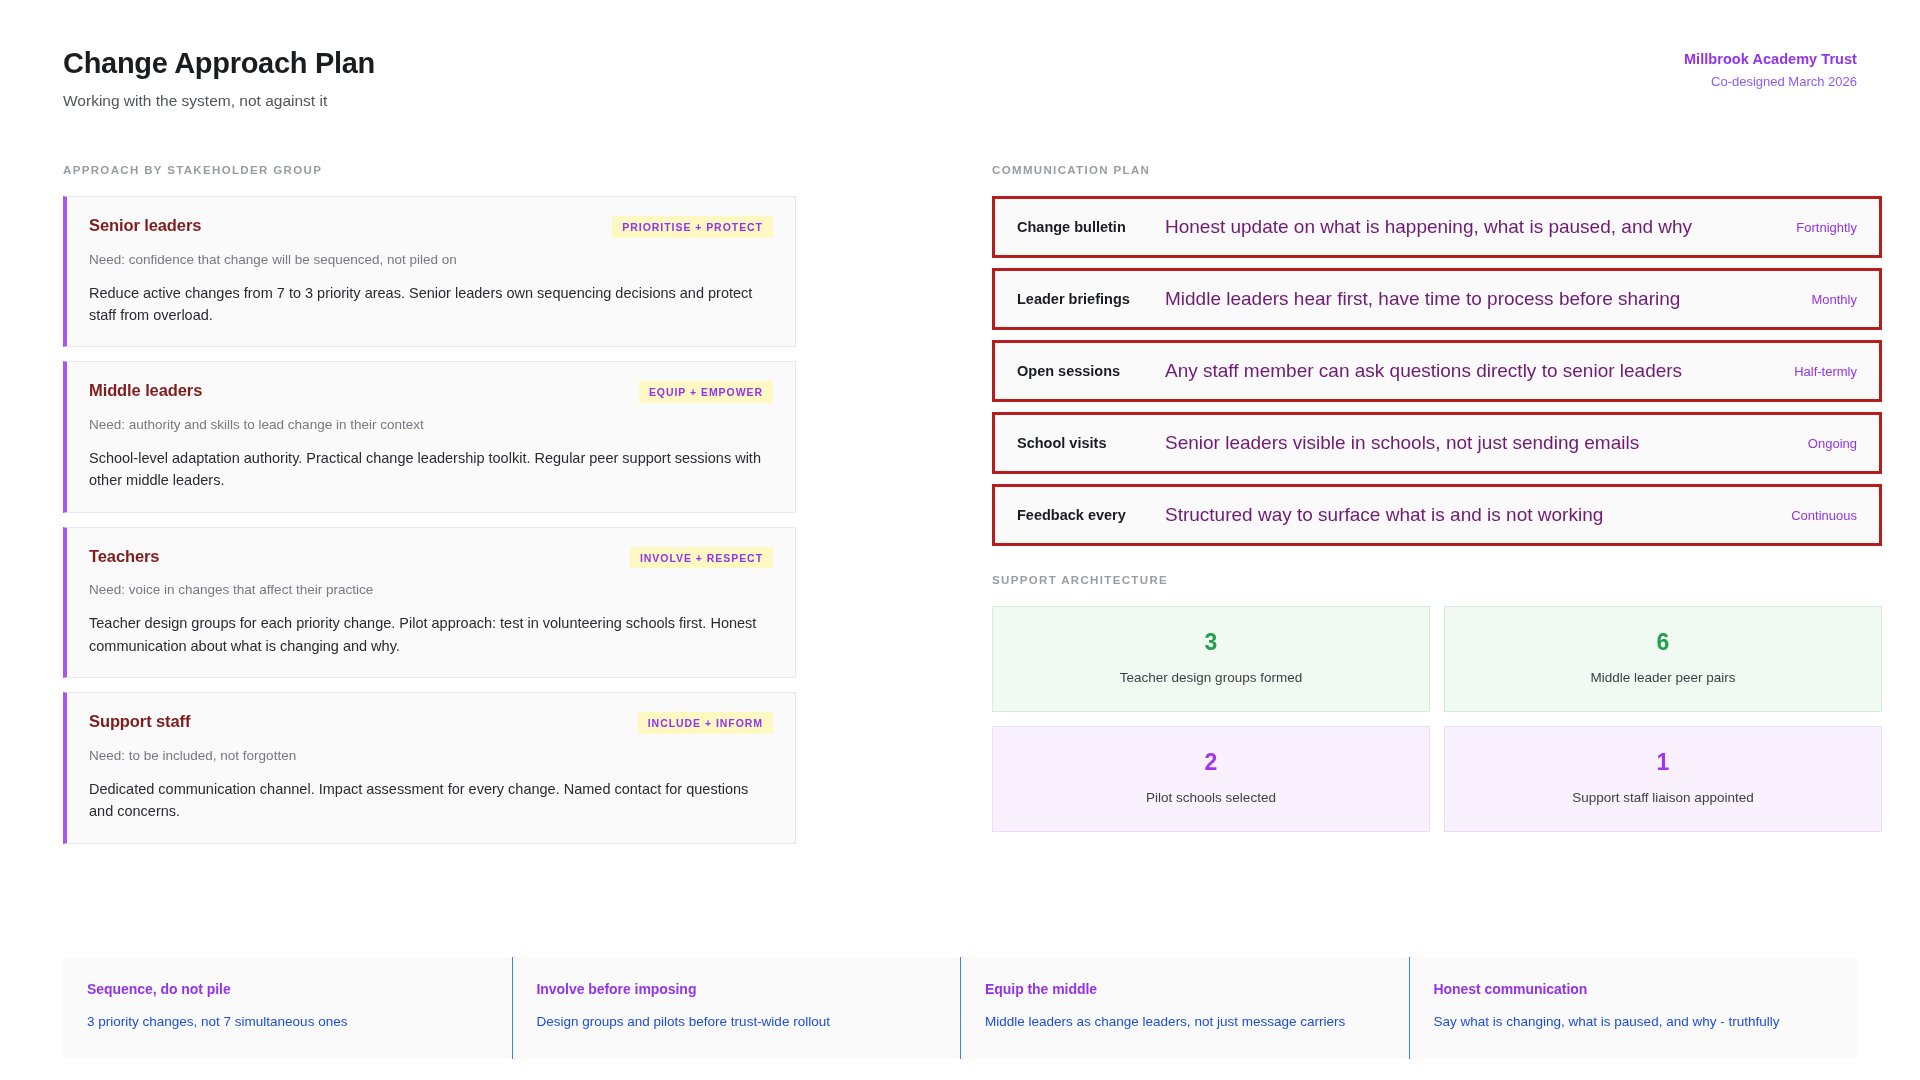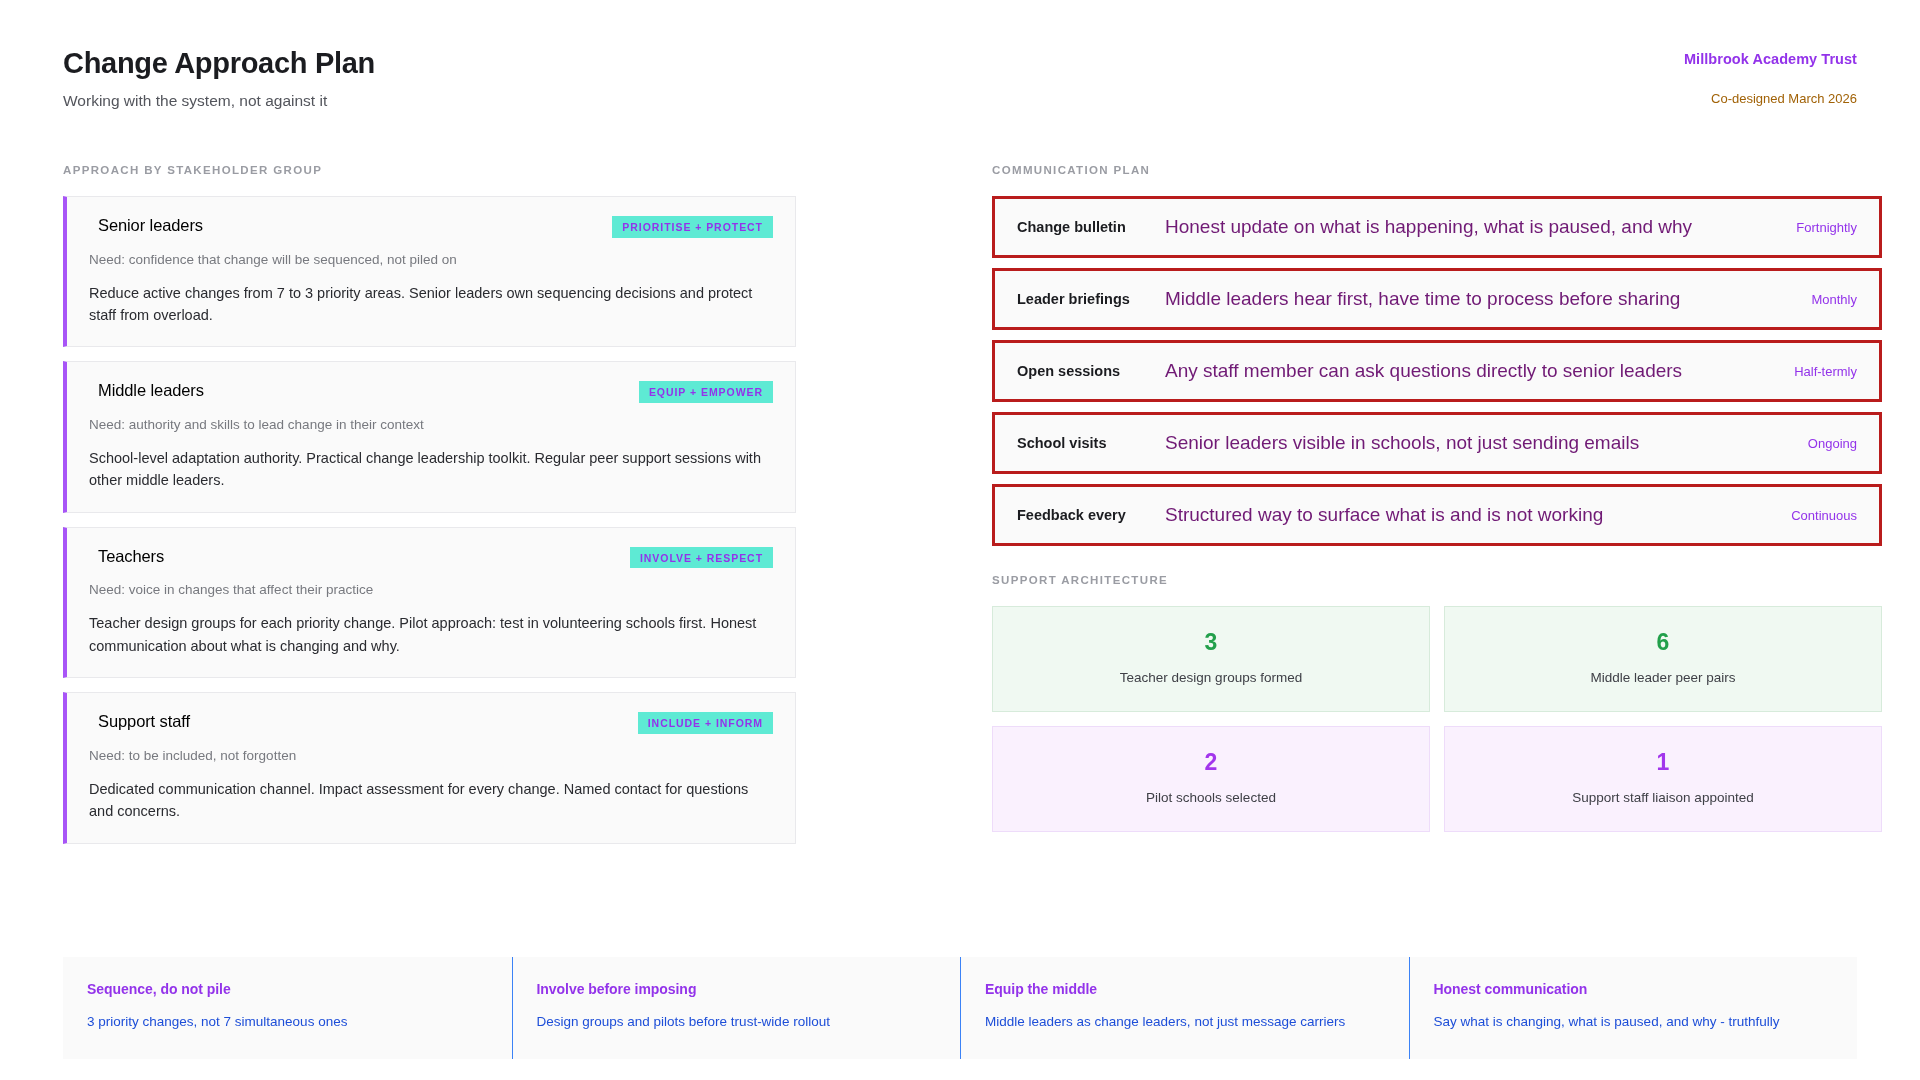--- a/index.html
+++ b/index.html
@@ -47,23 +47,23 @@
     text-align: right;
     padding-top: 5px;
   }
   .org-name {
     font-size: 14.5px;
     font-weight: bold;
     color: #9333ea;
     letter-spacing: 0.05px;
   }
   .org-meta {
-    margin-top: 24px;
+    margin-top: 7px;
     font-size: 13px;
-    color: #a16207;
+    color: #8b5cf6;
   }
 
   
   .section-label {
     font-size: 11.5px;
     font-weight: bold;
     letter-spacing: 1.35px;
     color: #9a9ca3;
     text-transform: uppercase;
   }
@@ -93,27 +93,26 @@
     margin-bottom: 14px;
   }
   .stake-head {
     display: flex;
     align-items: flex-start;
     justify-content: space-between;
     gap: 16px;
   }
   .stake-title {
     font-size: 16.5px;
-    font-weight: normal;
-    color: #000000;
+    font-weight: bold;
+    color: #7f1d1d;
     letter-spacing: -0.1px;
-    margin-left: 9px;
   }
   .stake-badge {
-    background: #5eead4;
+    background: #fef9c3;
     color: #9333ea;
     font-size: 10.5px;
     font-weight: bold;
     letter-spacing: 0.95px;
     text-transform: uppercase;
     padding: 6px 10px 5px 10px;
     white-space: nowrap;
     line-height: 1;
   }
   .stake-need {

